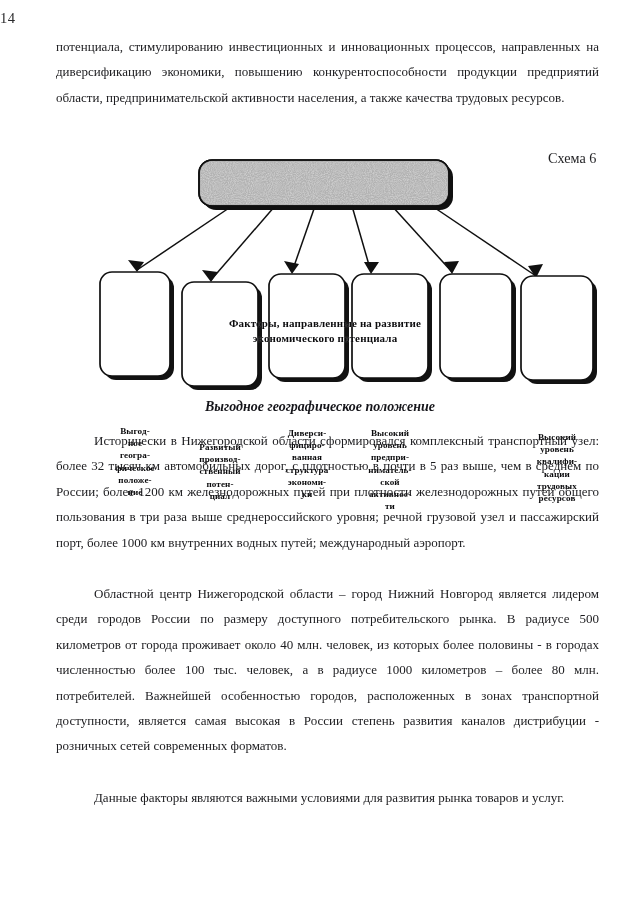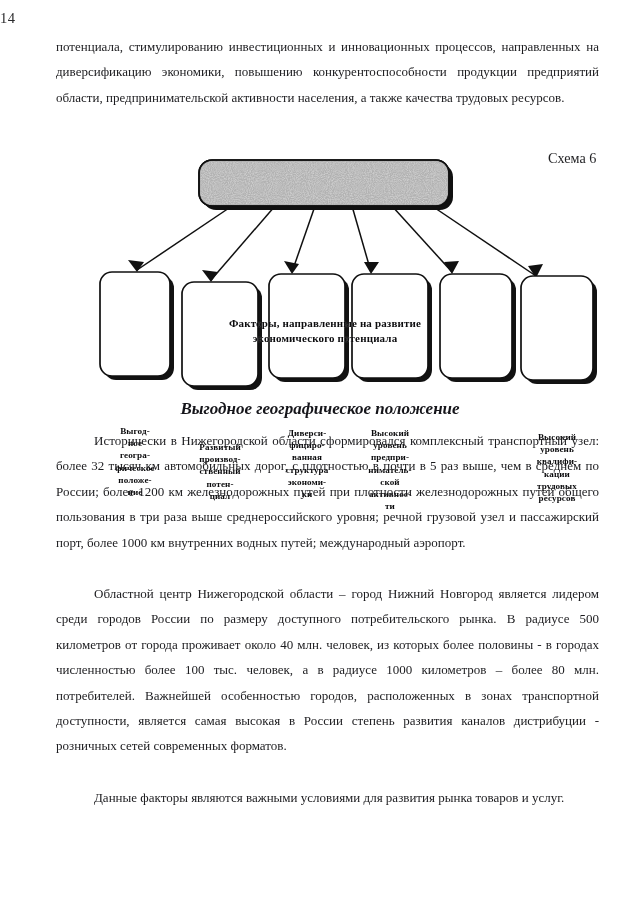--- a/index.html
+++ b/index.html
@@ -102,21 +102,21 @@
     pointer-events: none;
   }
 
   
   .section-heading {
     position: absolute;
     left: 0;
     top: 399px;
     width: 640px;
     text-align: center;
-    font-size: 17px;
+    font-size: 14px;
     font-weight: bold;
     font-style: italic;
     color: #15151a;
   }
 
   #par-1 { top: 428px; }
   #par-2 { top: 581px; }
   #par-3 { top: 785px; }
 </style>
 </head>

